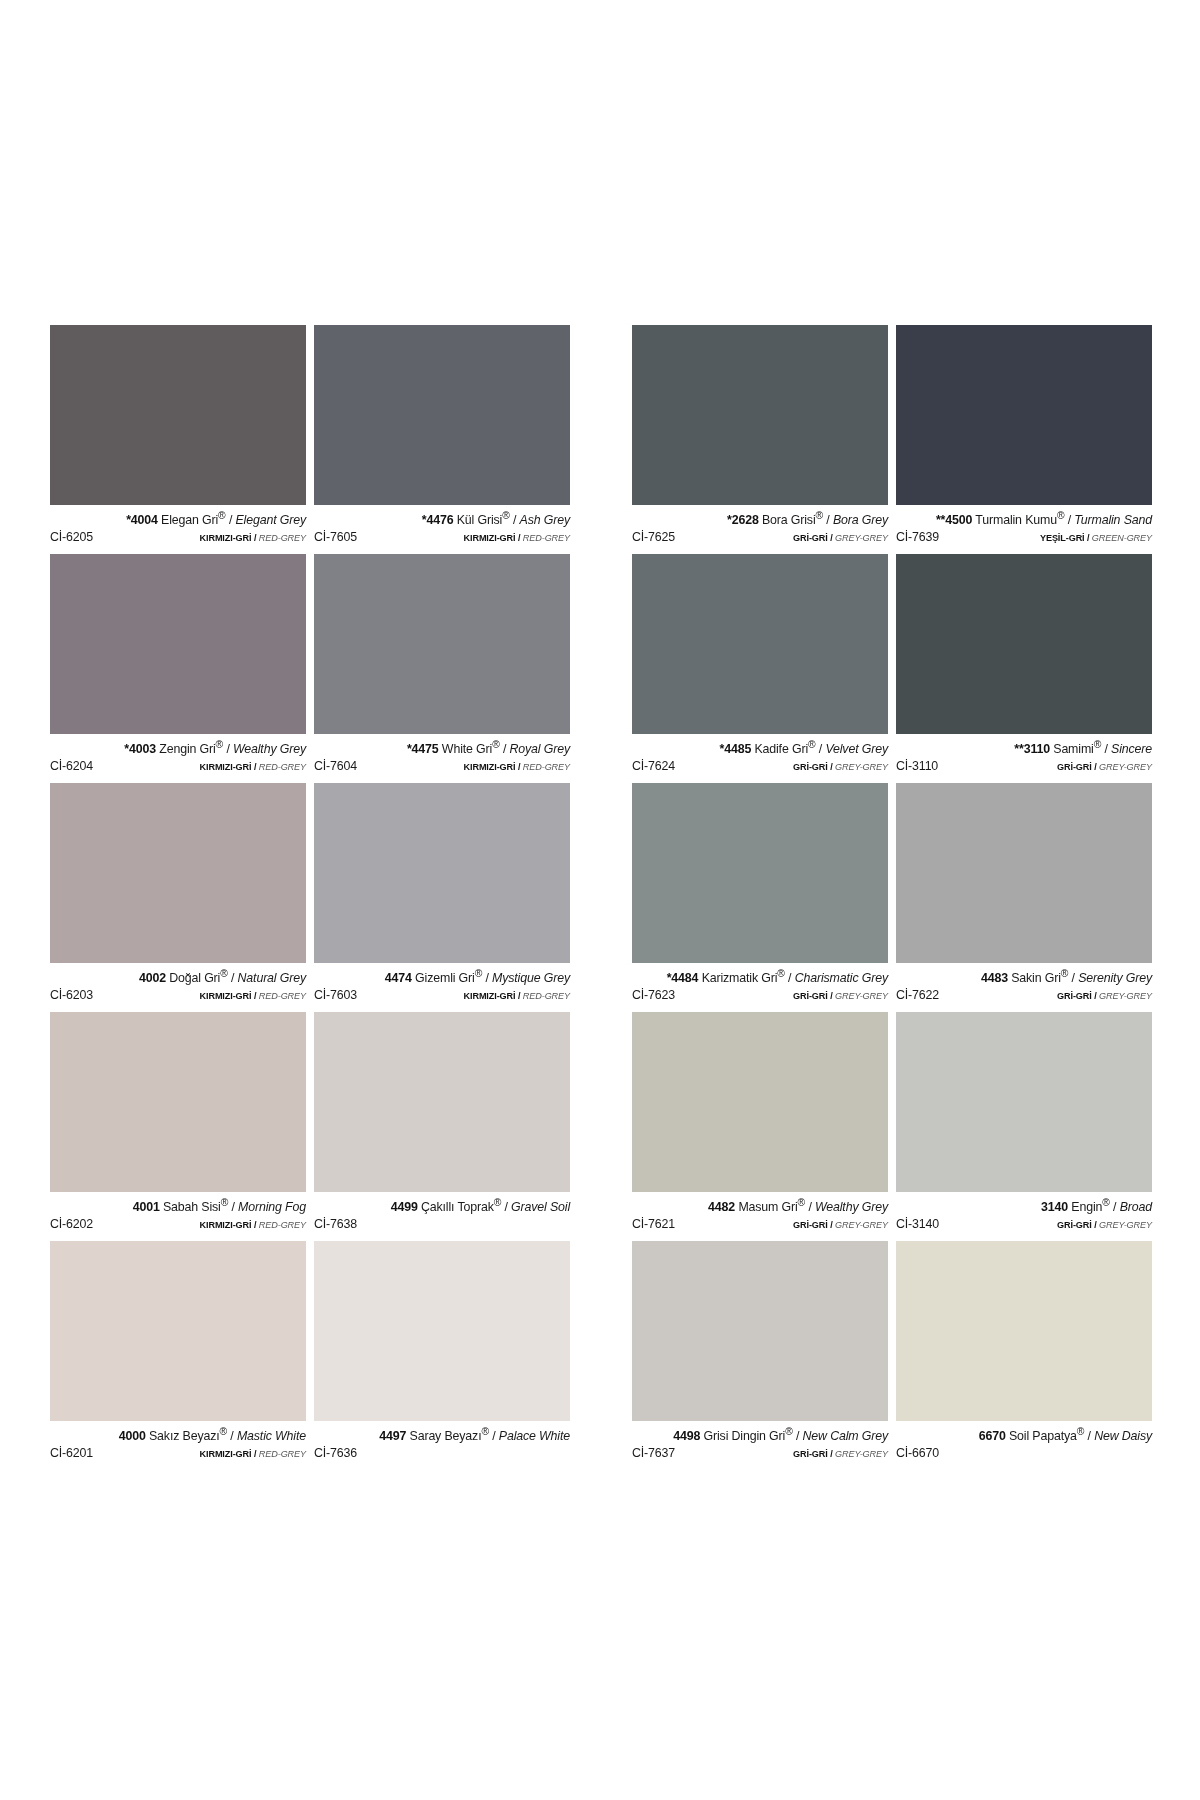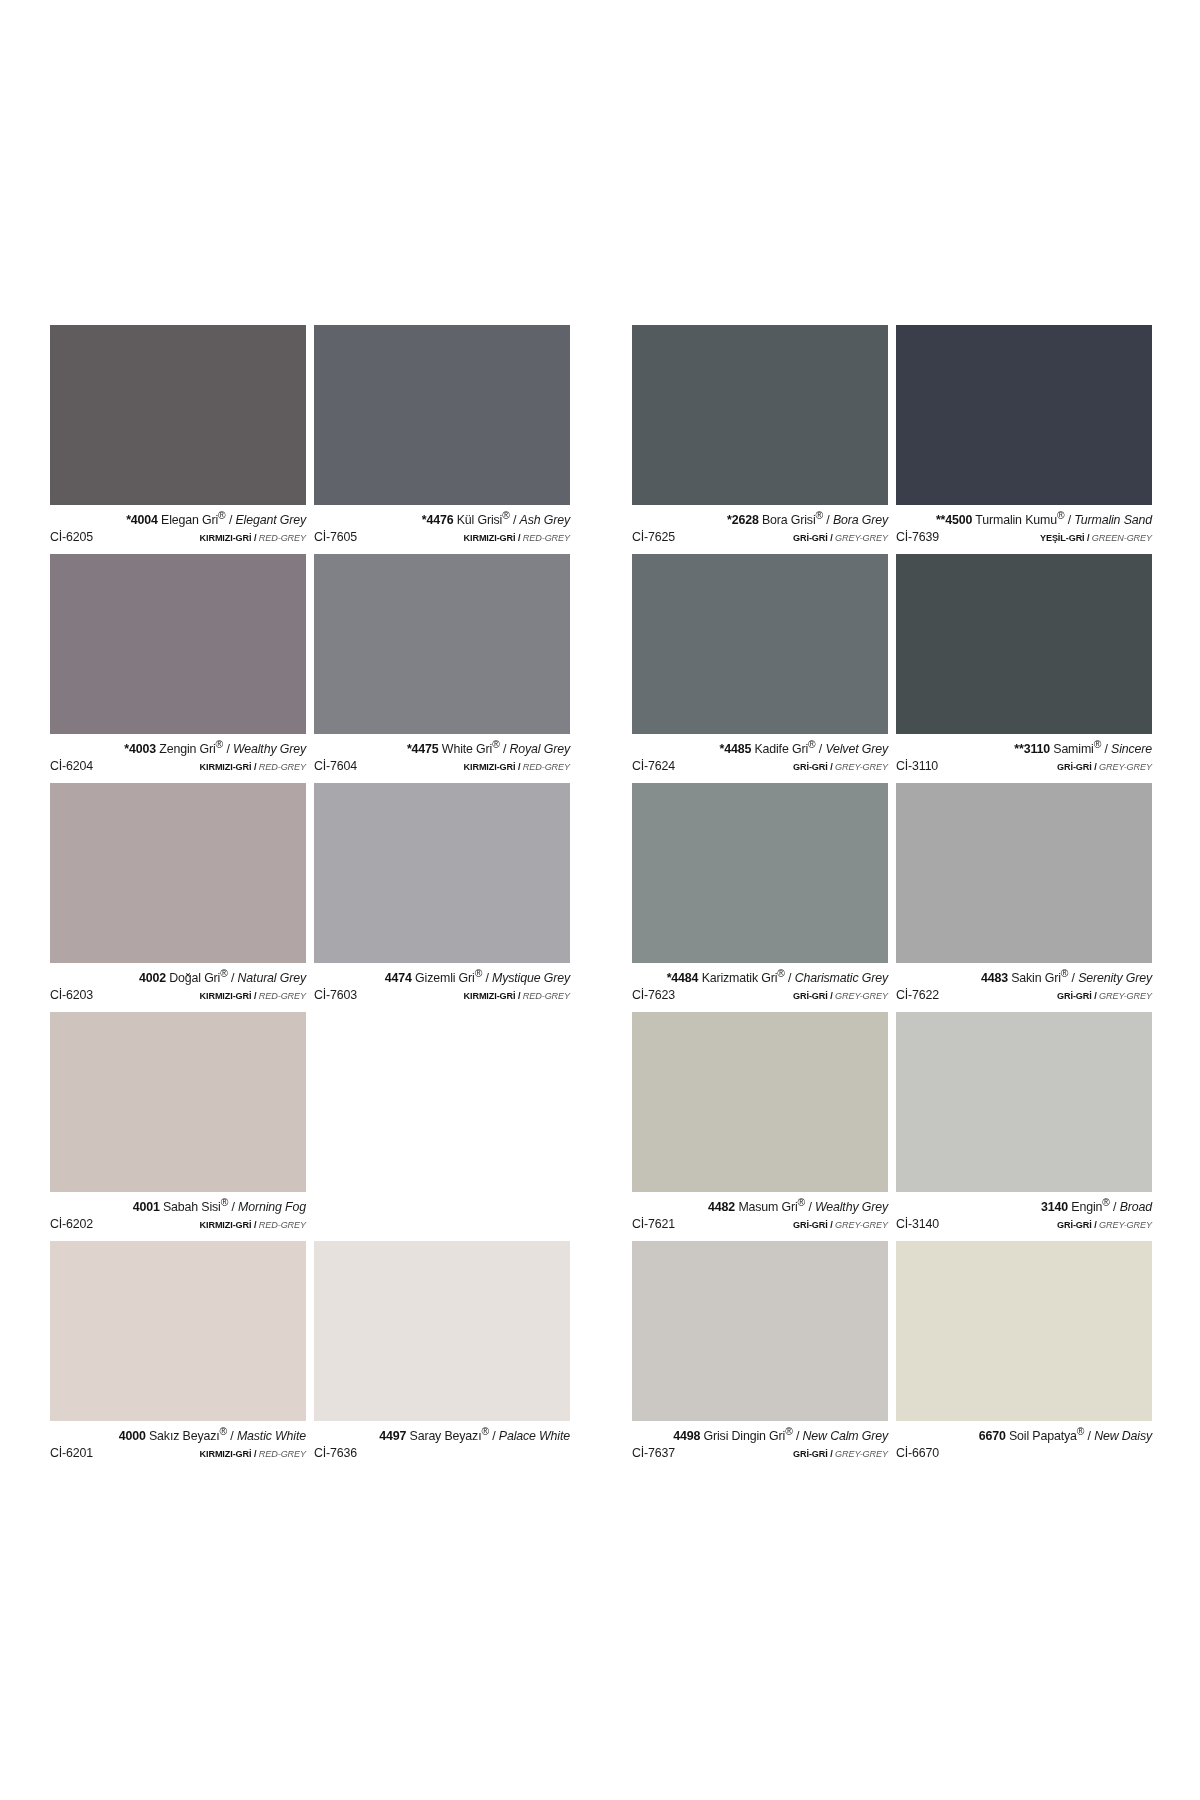--- a/index.html
+++ b/index.html
@@ -212,20 +212,30 @@
             <div class="cell">
               <div class="swatch" style="background: rgb(206, 196, 189);"></div>
               <div class="caption">
                 <div class="line1"><span class="code-main">4001</span> <span class="name-tr">Sabah Sisi</span><sup>®</sup> <span class="sep">/</span> <span class="name-en">Morning Fog</span></div>
                 <div class="line2">
                   <span class="ci">Cİ-6202</span>
                   <span class="family"><span class="fam-tr">KIRMIZI-GRİ</span> <span class="fam-sep">/</span> <span class="fam-en">RED-GREY</span></span>
                 </div>
               </div>
             </div>
+            <div class="cell">
+              <div class="swatch" style="background: rgb(212, 206, 203);"></div>
+              <div class="caption">
+                <div class="line1"><span class="code-main">4499</span> <span class="name-tr">Çakıllı Toprak</span><sup>®</sup> <span class="sep">/</span> <span class="name-en">Gravel Soil</span></div>
+                <div class="line2">
+                  <span class="ci">Cİ-7638</span>
+                  <span class="family empty"><span class="fam-tr"></span> <span class="fam-sep"></span> <span class="fam-en"></span></span>
+                </div>
+              </div>
+            </div>
           </div>
           <div class="row">
             <div class="cell">
               <div class="swatch" style="background: rgb(222, 211, 205);"></div>
               <div class="caption">
                 <div class="line1"><span class="code-main">4000</span> <span class="name-tr">Sakız Beyazı</span><sup>®</sup> <span class="sep">/</span> <span class="name-en">Mastic White</span></div>
                 <div class="line2">
                   <span class="ci">Cİ-6201</span>
                   <span class="family"><span class="fam-tr">KIRMIZI-GRİ</span> <span class="fam-sep">/</span> <span class="fam-en">RED-GREY</span></span>
                 </div>

